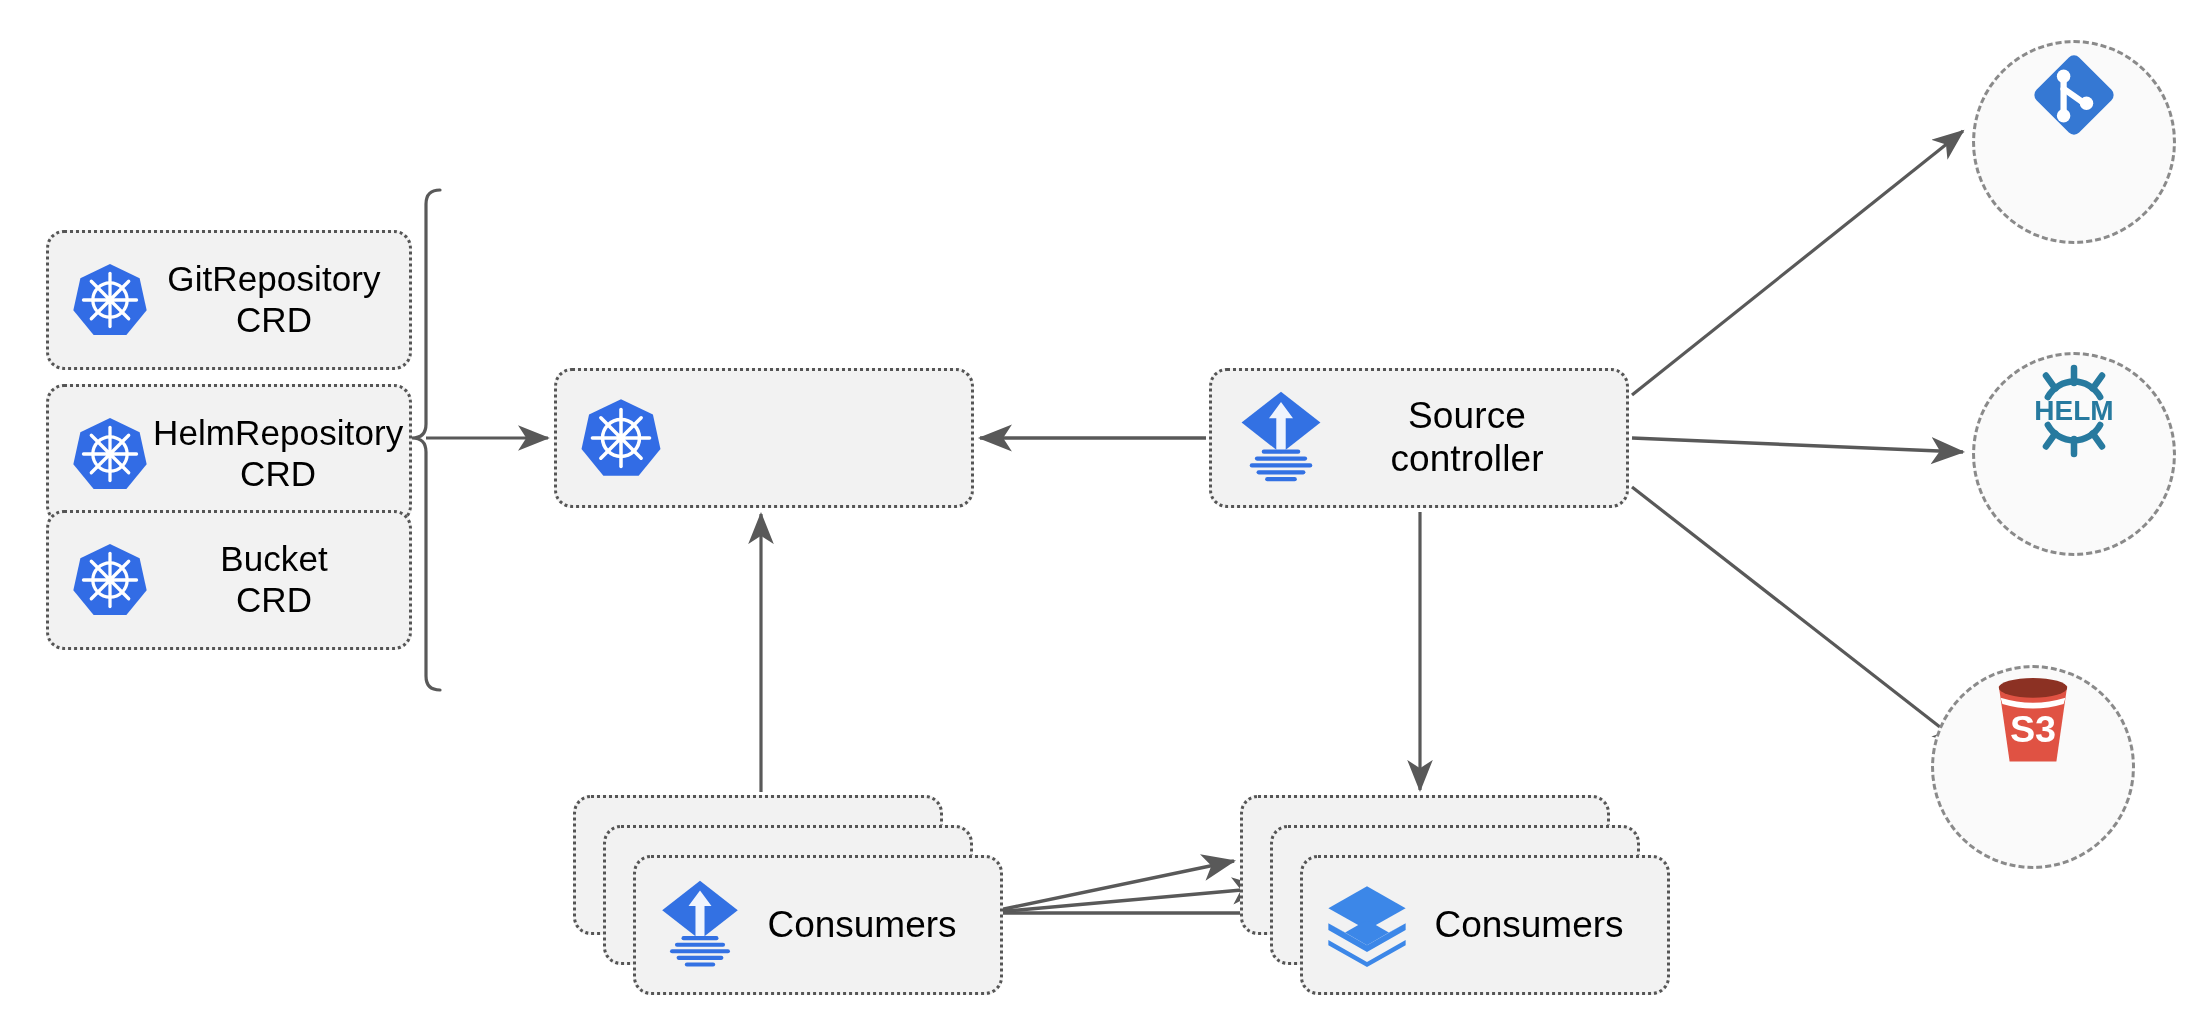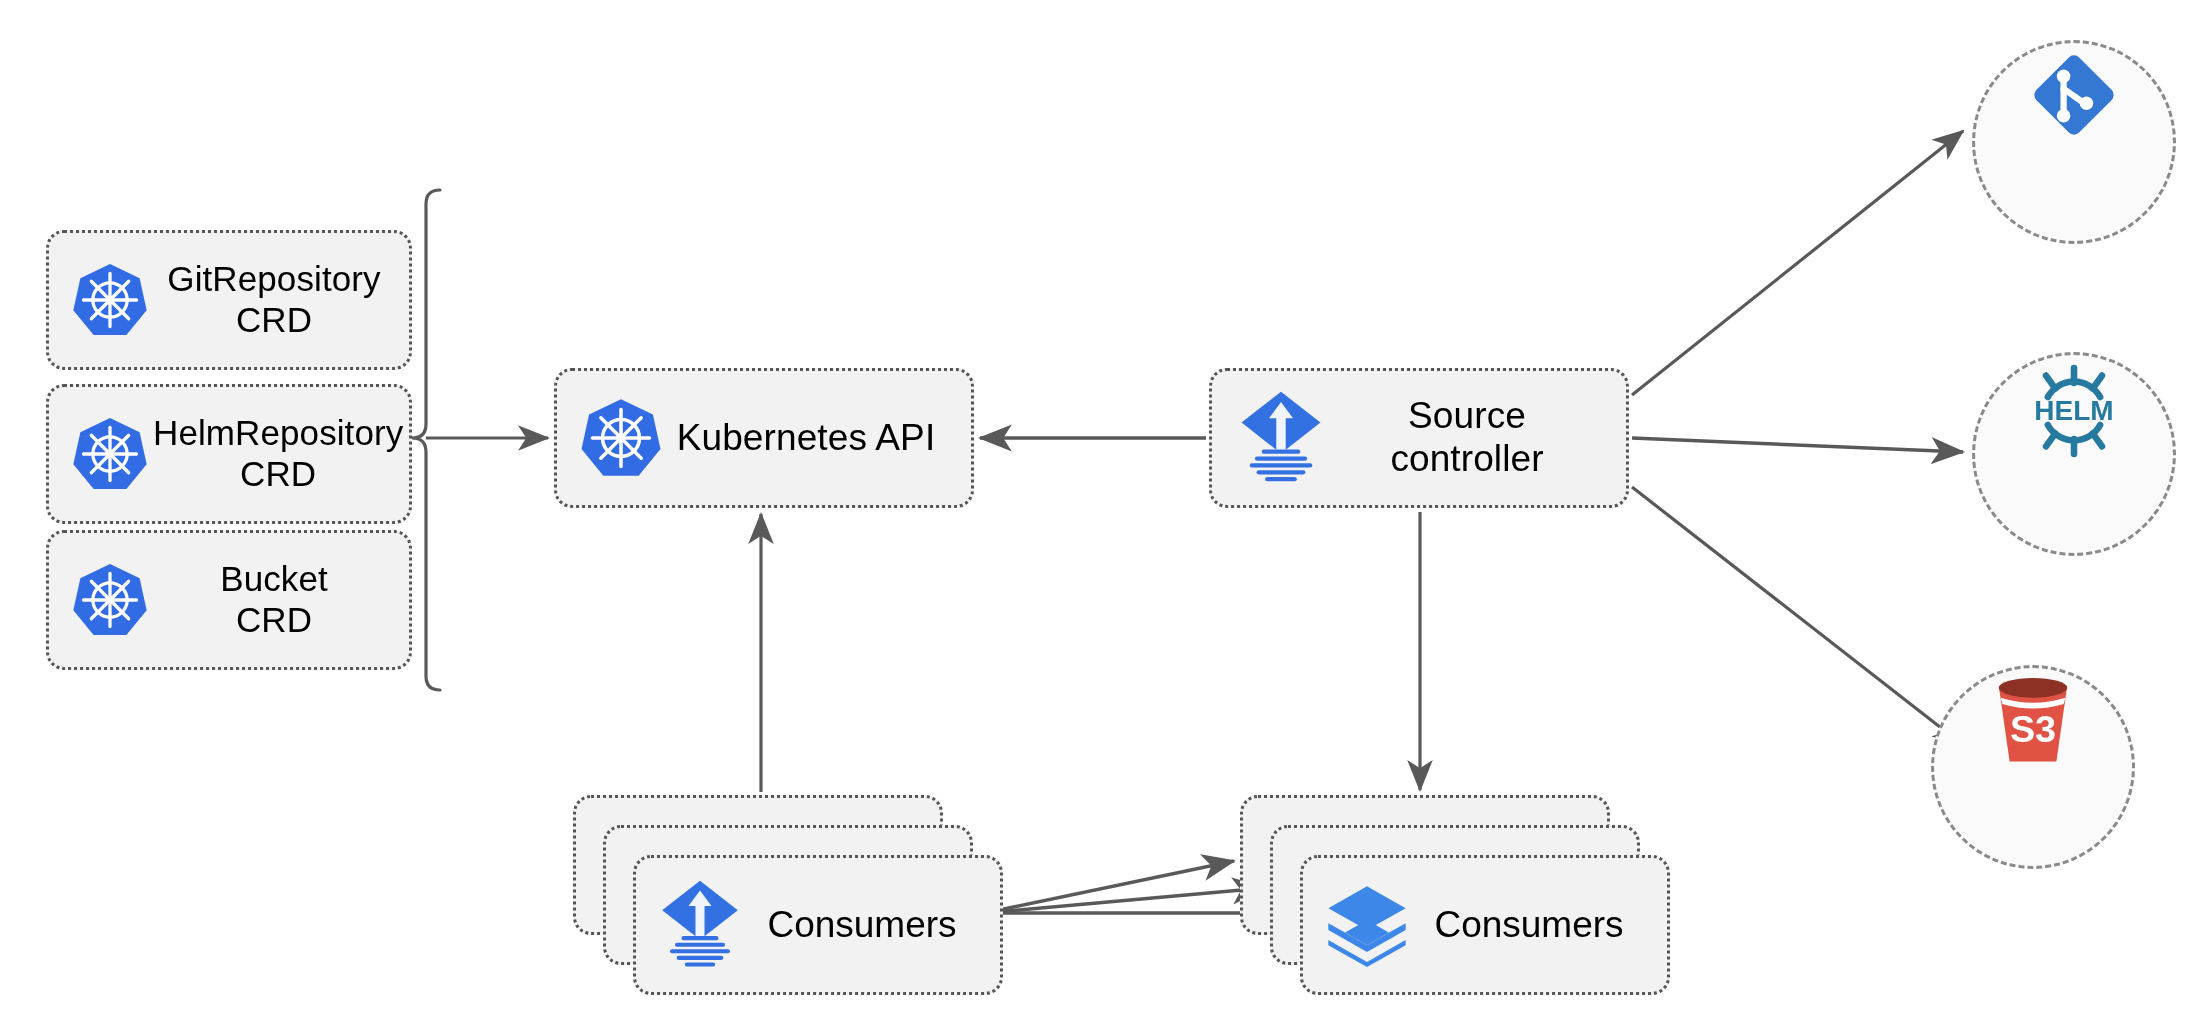--- a/index.html
+++ b/index.html
@@ -232,21 +232,21 @@
           <line x1="50" y1="50" x2="66" y2="34"></line>
             <line x1="50" y1="50" x2="34" y2="66"></line>
         </g>
         <circle cx="50" cy="50" r="5.4" fill="#ffffff"></circle>
       </svg>
     </span>
     <span class="label">HelmRepository
 CRD</span>
   </div>
 
-  <div class="node crd" id="node-crd-bucket" style="top:530px">
+  <div class="node crd" id="node-crd-bucket" style="top:510px">
     <span class="icon-wrap">
       <svg viewBox="0 0 100 100" width="78" height="78" xmlns="http://www.w3.org/2000/svg">
         <path d="M50 4 L88 22 L97 63 L71 95 L29 95 L3 63 L12 22 Z" fill="#326CE5"></path>
         <g fill="none" stroke="#ffffff" stroke-width="4.2" stroke-linecap="round">
           <circle cx="50" cy="50" r="22"></circle>
           <line x1="50" y1="16" x2="50" y2="28"></line>
             <line x1="50" y1="72" x2="50" y2="84"></line>
           <line x1="16" y1="50" x2="28" y2="50"></line>
             <line x1="72" y1="50" x2="84" y2="50"></line>
           <line x1="26" y1="26" x2="34" y2="34"></line>
@@ -288,21 +288,20 @@
           <line x1="50" y1="50" x2="28" y2="50"></line>
             <line x1="50" y1="50" x2="72" y2="50"></line>
           <line x1="50" y1="50" x2="34" y2="34"></line>
             <line x1="50" y1="50" x2="66" y2="66"></line>
           <line x1="50" y1="50" x2="66" y2="34"></line>
             <line x1="50" y1="50" x2="34" y2="66"></line>
         </g>
         <circle cx="50" cy="50" r="5.4" fill="#ffffff"></circle>
       </svg>
     </span>
-    <span class="label">Kubernetes API</span>
   </div>
 
   <div class="node" id="node-source-controller">
     <span class="icon-wrap">
       <svg viewBox="0 0 100 112" width="86" height="96" xmlns="http://www.w3.org/2000/svg">
 
         <path d="M50 2 L96 38 L50 74 L4 38 Z" fill="#3371E3"></path>
 
         <path d="M50 14 L64 33 L55.5 33 L55.5 70 L44.5 70 L44.5 33 L36 33 Z" fill="#ffffff" opacity="0.92"></path>
 

